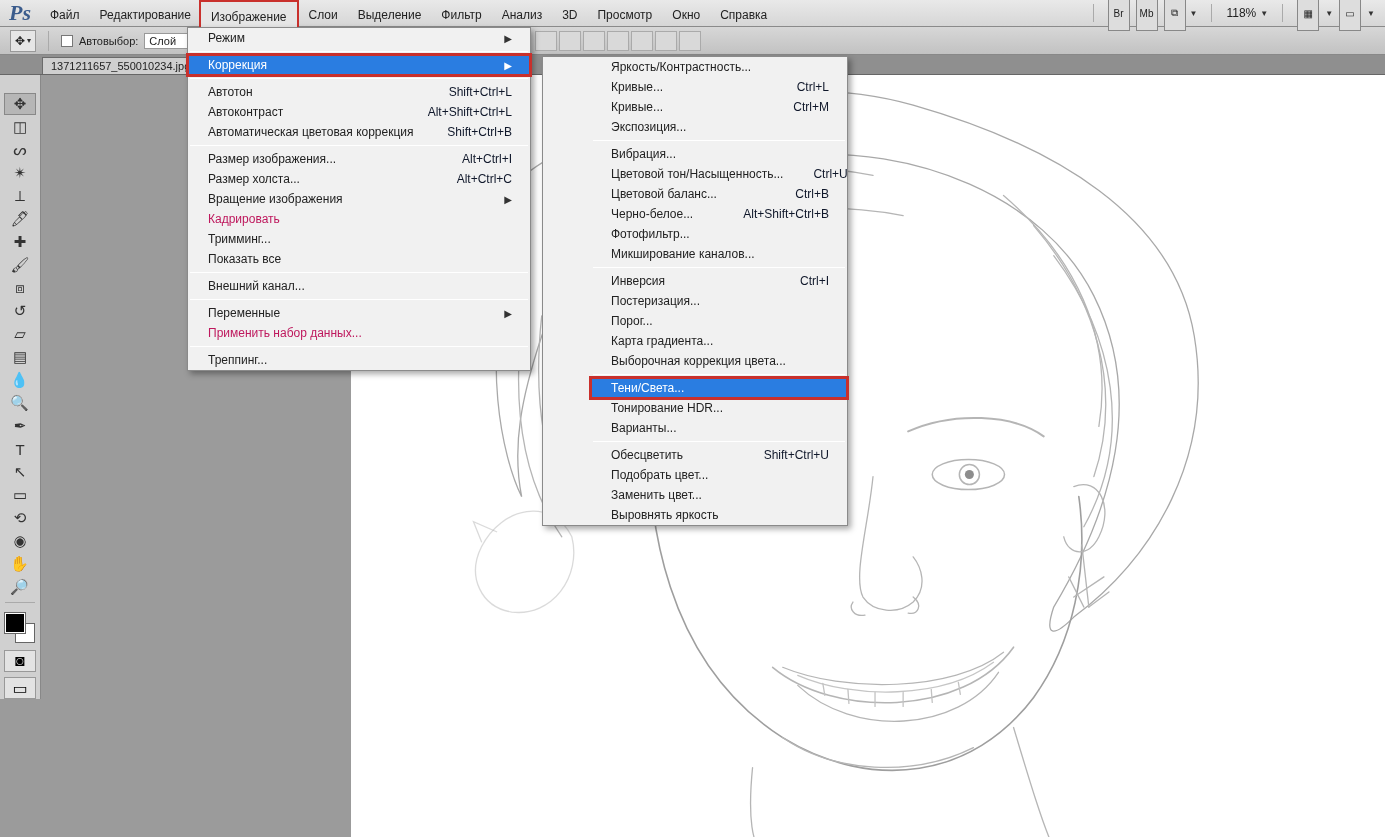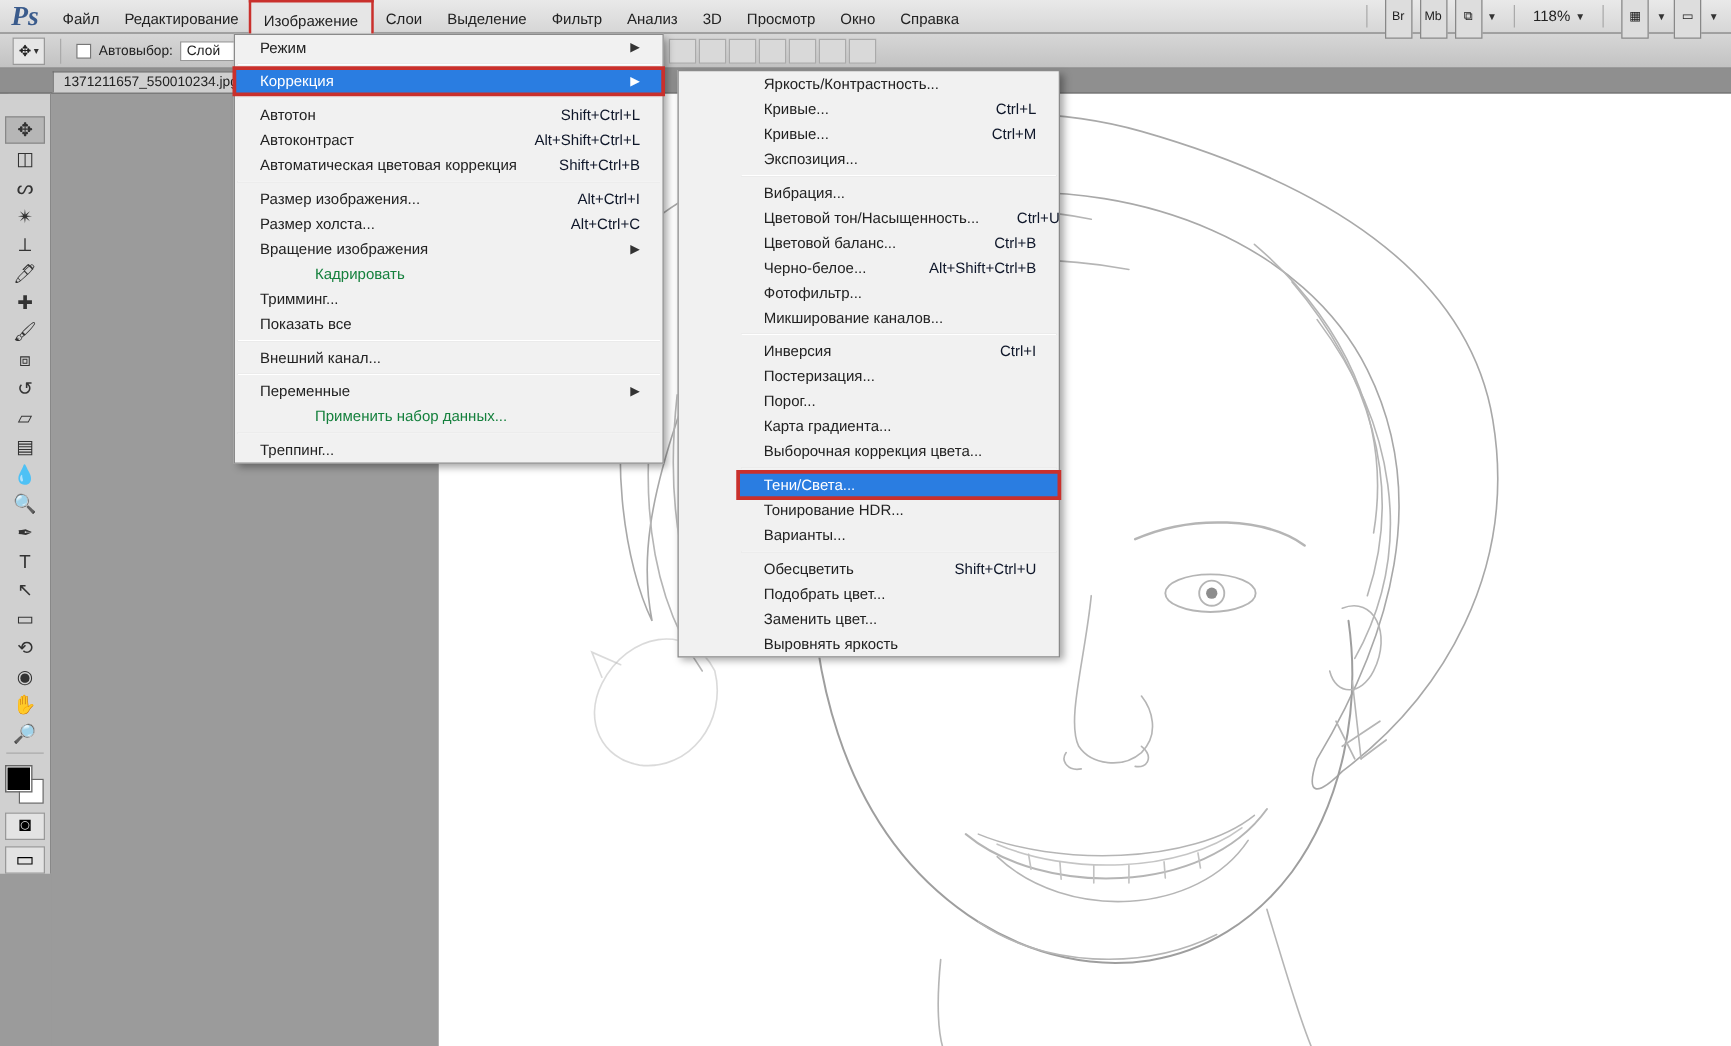--- a/index.html
+++ b/index.html
@@ -134,21 +134,21 @@
     display:flex;
     align-items:center;
     height: 20px;
     padding: 0 18px 0 20px;
     white-space: nowrap;
     cursor: default;
   }
   .dd-row .label { flex: 1;}
   .dd-row .shortcut { margin-left: 30px; color:#0f172a;}
   .dd-row .arrow { margin-left: 30px; font-size: 10px; color:#333;}
-  .dd-row.disabled { color:#15803d;margin-left:44px;}
+  .dd-row.disabled { color:#be185d;}
   .dd-row.highlight { background:#2a7de1; color:#fff;}
   .dd-row.highlight .shortcut, .dd-row.highlight .arrow { color:#fff;}
   .dd-row.boxed { outline: 3px solid #c9302c; outline-offset:-1px;}
   .dd-sep { height:1px; margin: 3px 2px; background:#c2c2c2; border-bottom:1px solid #fff;}
 
   #menu-image { left: 187px; top: 27px; width: 344px;}
   #menu-adjust { left: 542px; top: 56px; width: 306px; padding-left: 48px;}
 
 </style>
 </head>

